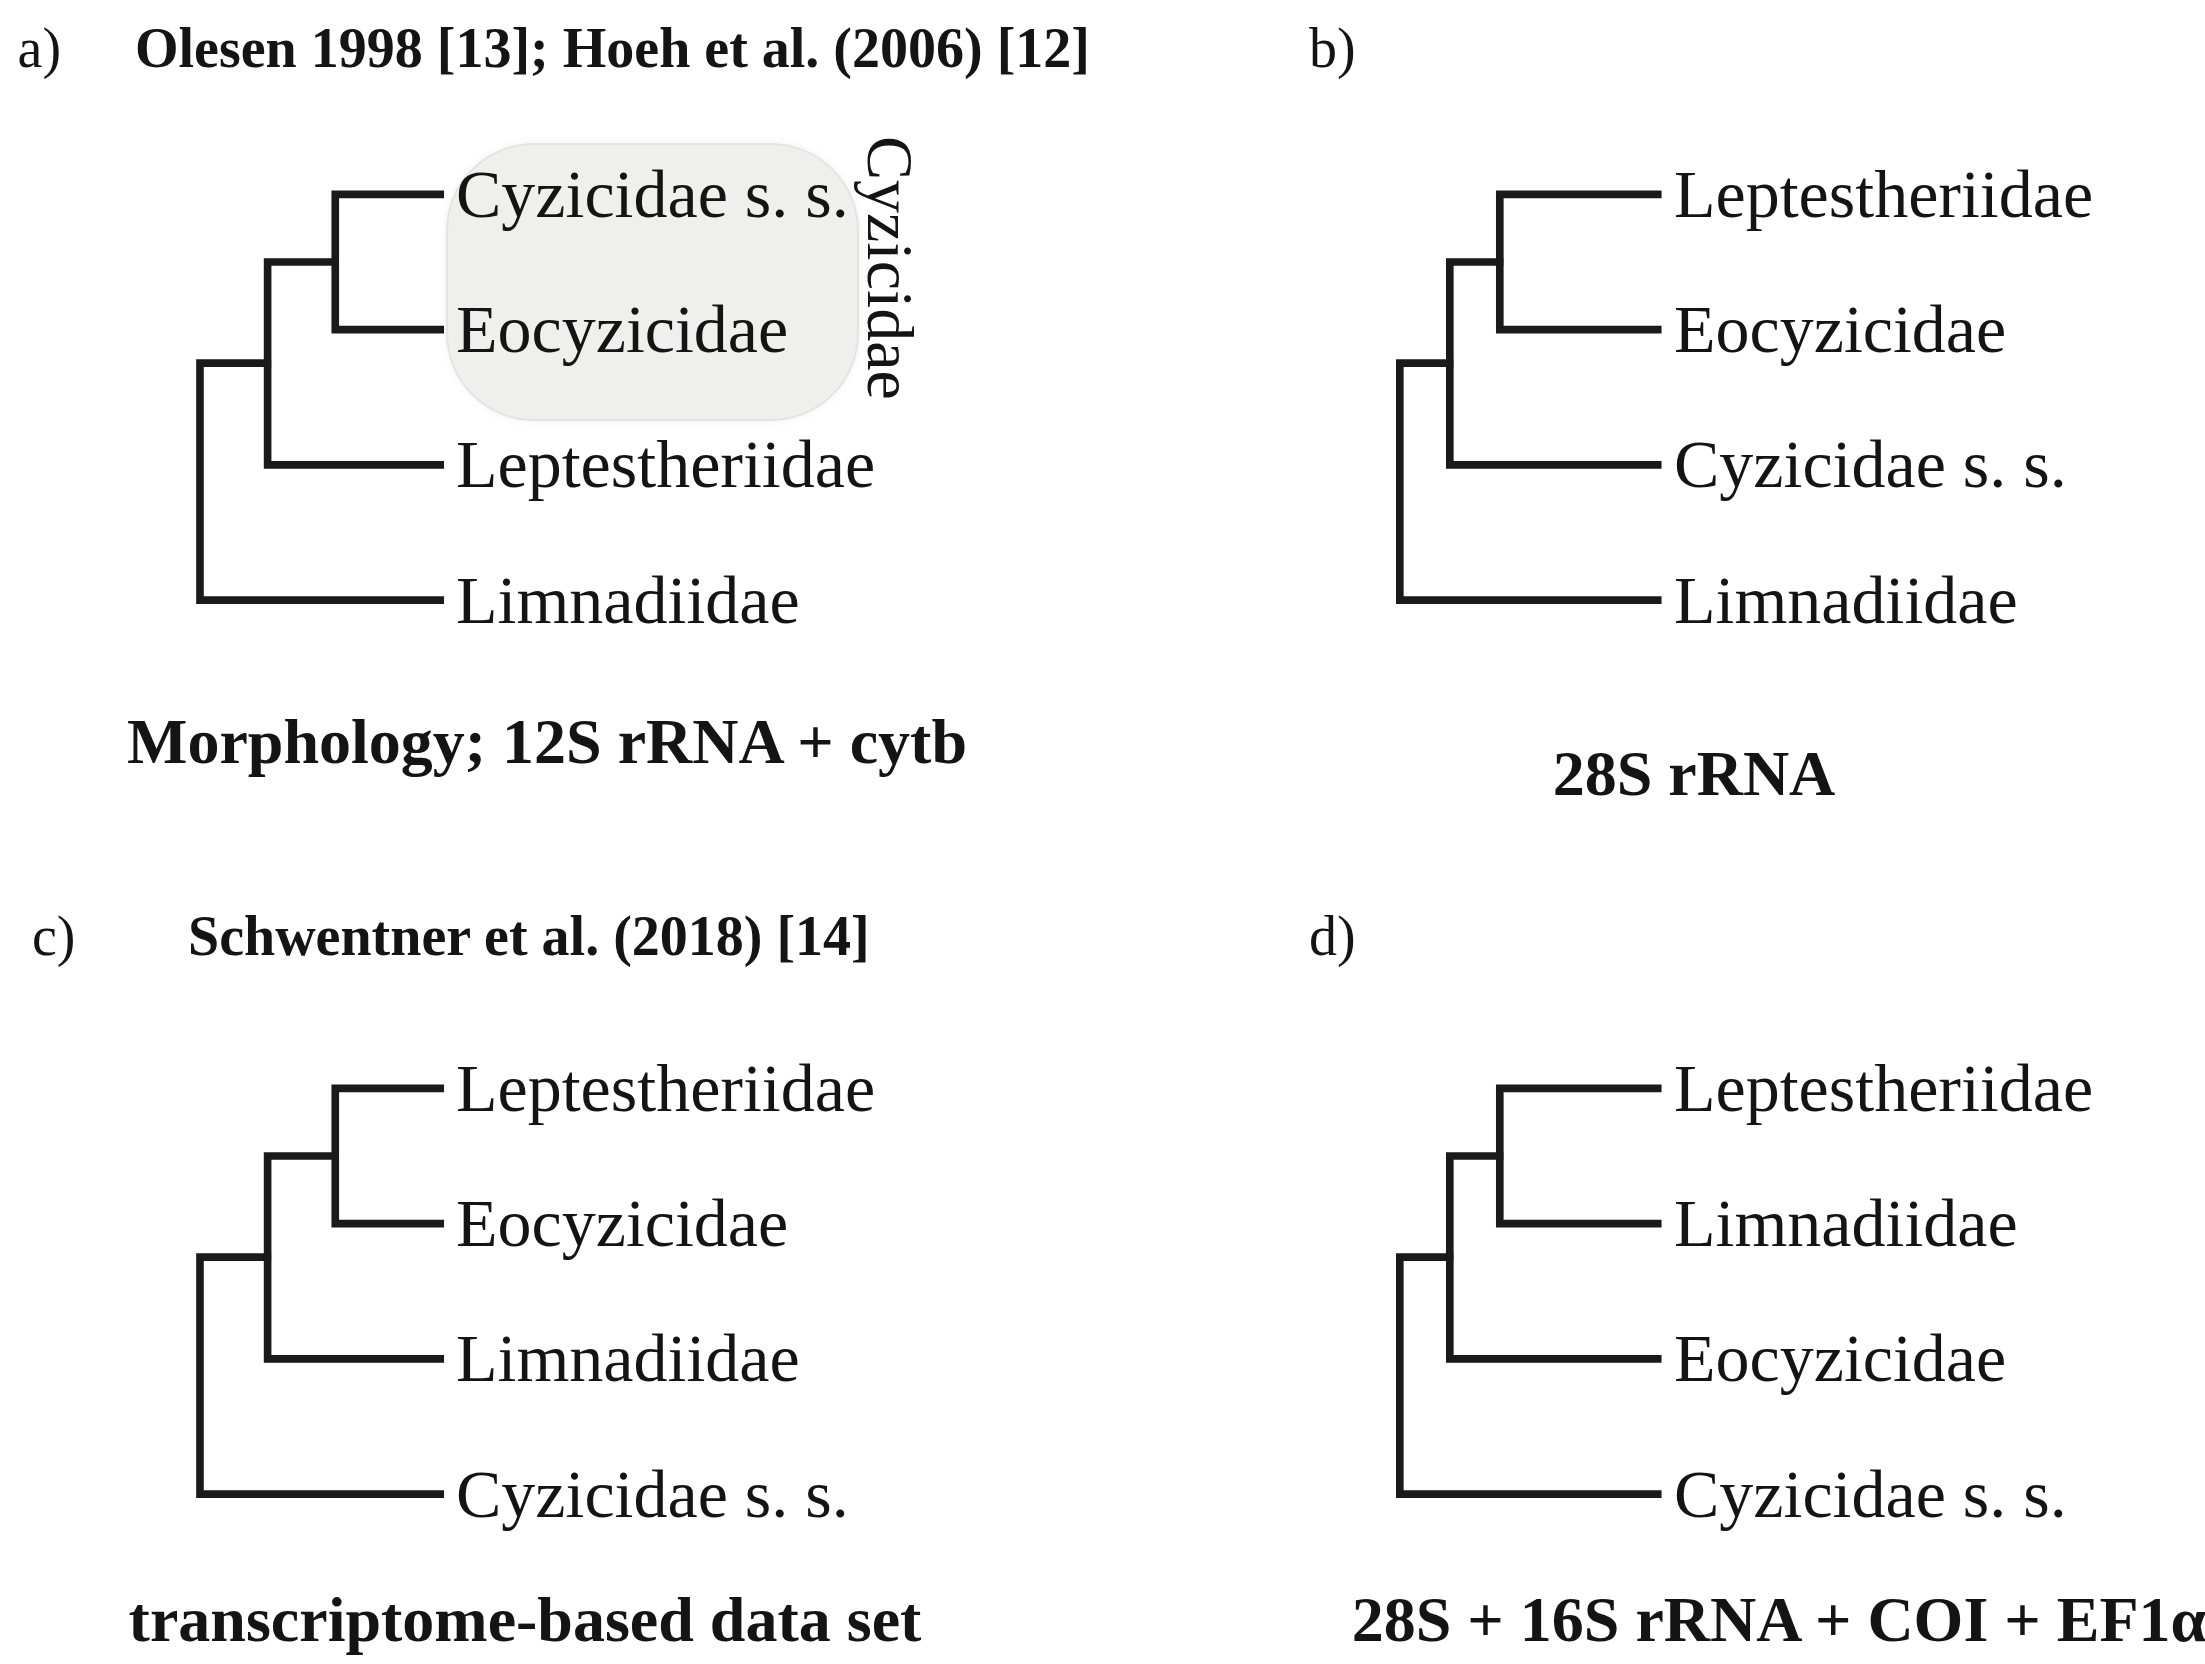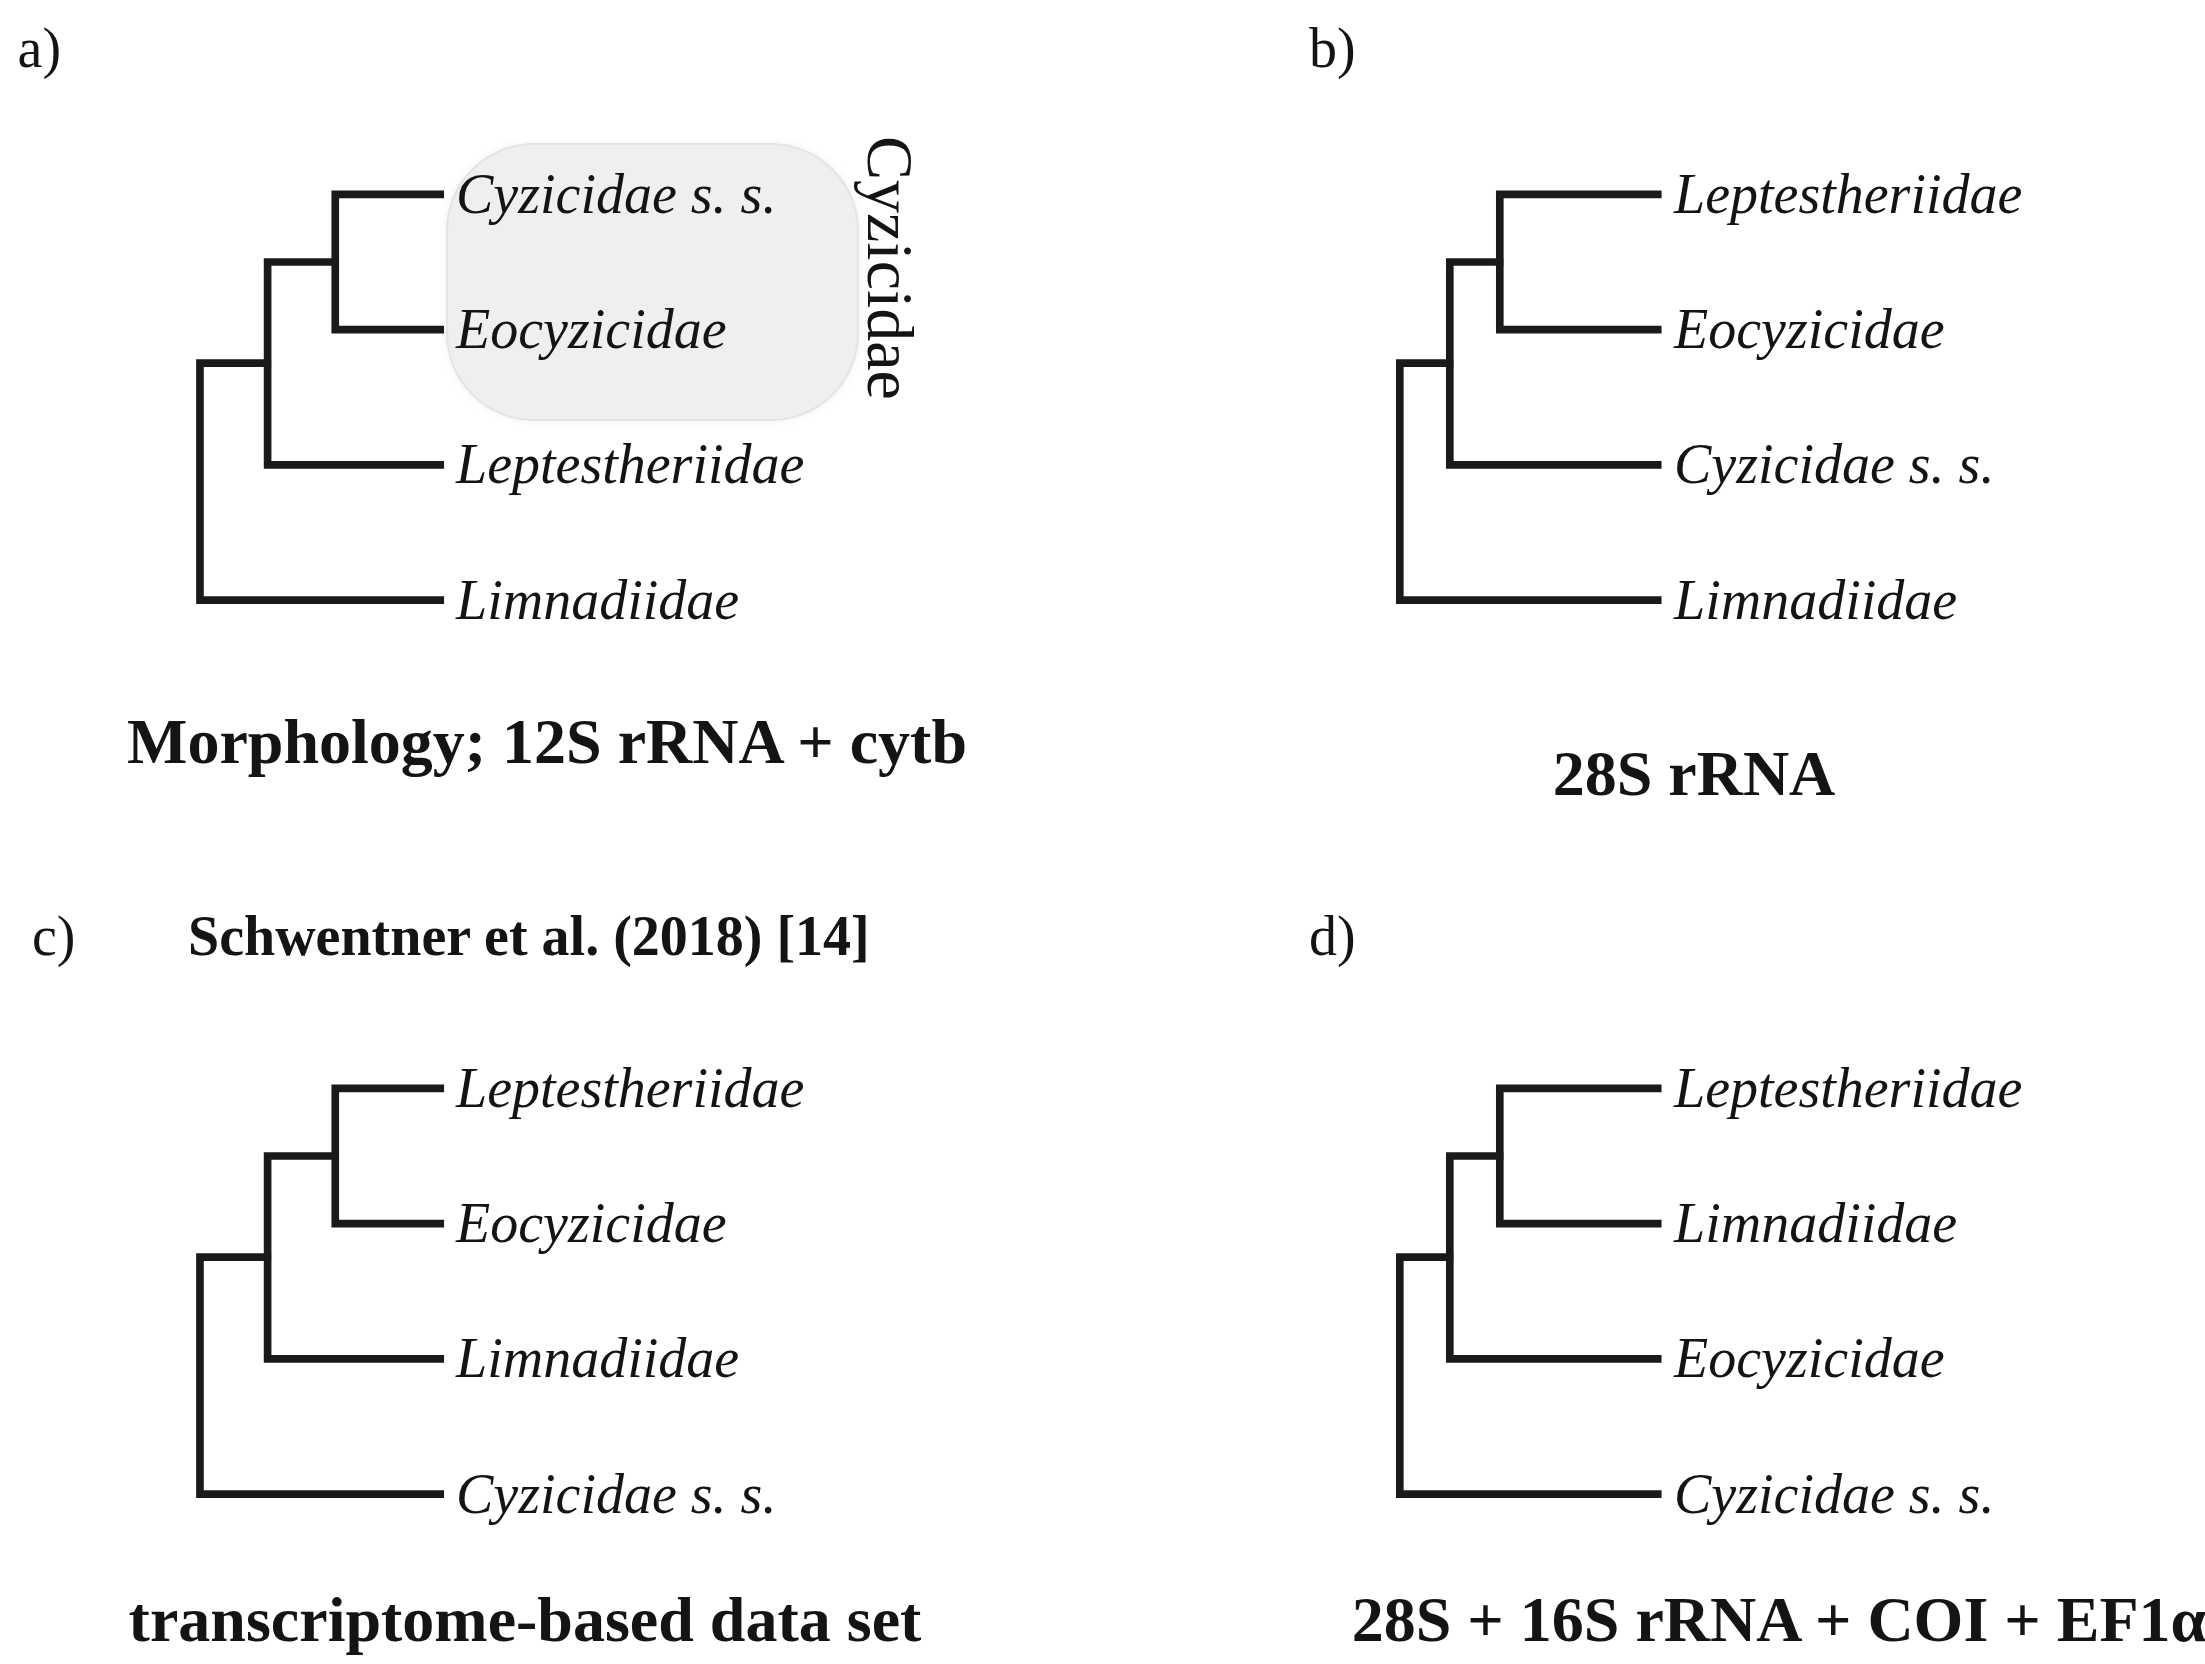--- a/index.html
+++ b/index.html
@@ -19,26 +19,25 @@
     line-height: 71px;
     white-space: nowrap;
   }
   .panel-title {
     font-size: 56px;
     font-weight: 700;
     line-height: 71px;
     white-space: nowrap;
   }
   .tip-label {
-    font-size: 56px;
+    font-size: 68px;
     font-weight: 400;
     height: 85px;
     line-height: 85px;
     white-space: nowrap;
-    font-style: italic;
   }
   .caption {
     font-size: 64px;
     font-weight: 700;
     line-height: 78px;
     text-align: center;
     white-space: nowrap;
   }
   .clade-highlight {
     background: #efefee;
@@ -85,20 +84,21 @@
       <path d="M461 2137 H340 V2540 H755"></path>
     </g>
     <g>
       <path d="M2825 1850 H2550 V2080 H2825"></path>
       <path d="M2556 1965 H2465 V2310 H2825"></path>
       <path d="M2471 2137 H2380 V2540 H2825"></path>
     </g>
   </svg>
 
   <div class="abs panel-letter" style="left:17.6px; top:13px;">a)</div>
+  <div class="abs panel-title" style="left:135px; top:13px;">Olesen 1998 [13]; Hoeh et al. (2006) [12]</div>
 
   <div class="abs tip-label" style="left:456px; top:152px;">Cyzicidae s. s.</div>
   <div class="abs tip-label" style="left:456px; top:287px;">Eocyzicidae</div>
   <div class="abs tip-label" style="left:456px; top:422px;">Leptestheriidae</div>
   <div class="abs tip-label" style="left:456px; top:558px;">Limnadiidae</div>
 
   <div class="abs clade-highlight-label" style="left:852px; top:136px; height:329px;">Cyzicidae</div>
 
   <div class="abs caption" style="left:88px; top:703px; width:918px;">Morphology; 12S rRNA + cytb</div>
 

